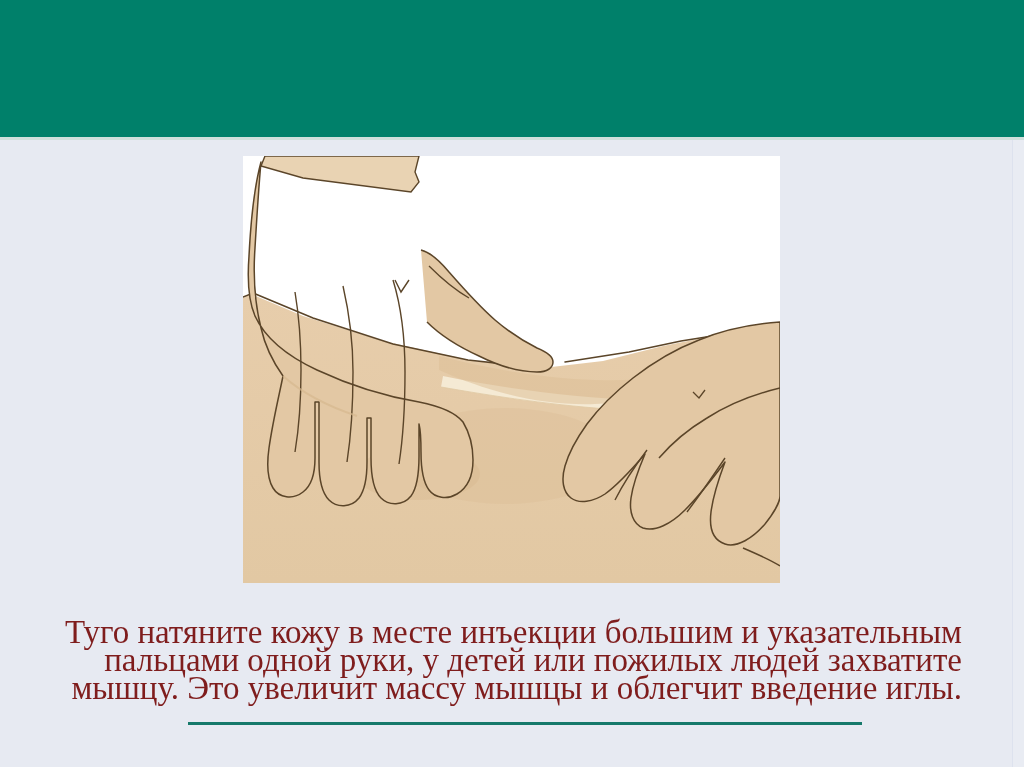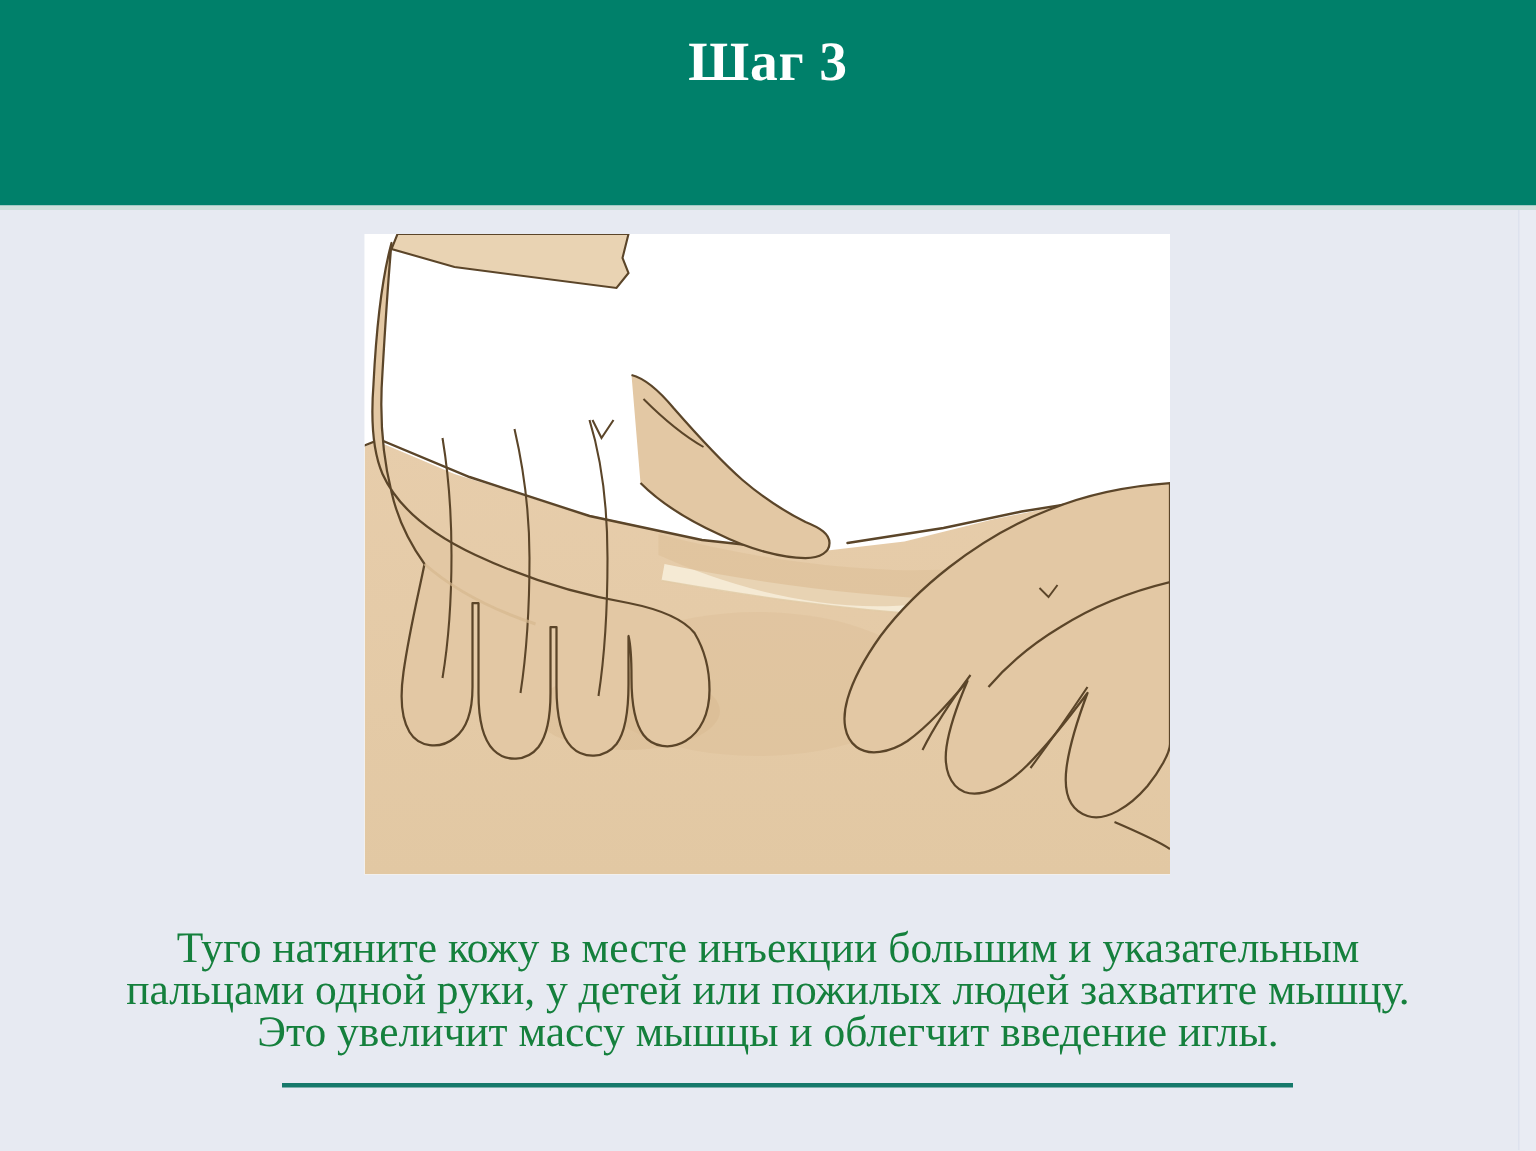--- a/index.html
+++ b/index.html
@@ -82,44 +82,43 @@
     display: block;
     width: 537px;
     height: 427px;
   }
   
   .caption {
     position: absolute;
     left: 62px;
     top: 618px;
     width: 900px;
-    color: #15803d;
+    color: #7f1d1d;
     font-family: "Liberation Serif", serif;
-    font-size: 29px;
+    font-size: 33px;
     line-height: 28px;
-    text-align: center;
+    text-align: right;
   }
   
   .bottom-rule {
     position: absolute;
     left: 188px;
     top: 722px;
     width: 674px;
     height: 3px;
     background: #16796b;
   }
 </style>
 </head>
 <body>
 
 <div class="slide">
 
   <div class="header-banner"></div>
   <div class="header-underline"></div>
-  <div class="slide-title">Шаг 3</div>
 
   <div class="page-edge-outer"></div>
   <div class="page-edge"></div>
 
   <div class="illustration">
     <svg viewBox="0 0 537 427" xmlns="http://www.w3.org/2000/svg">
       <defs>
         <linearGradient id="shineGrad" x1="0" y1="0" x2="1" y2="0">
           <stop offset="0%" stop-color="#efe0c8"></stop>
           <stop offset="45%" stop-color="#f7ecd9"></stop>

